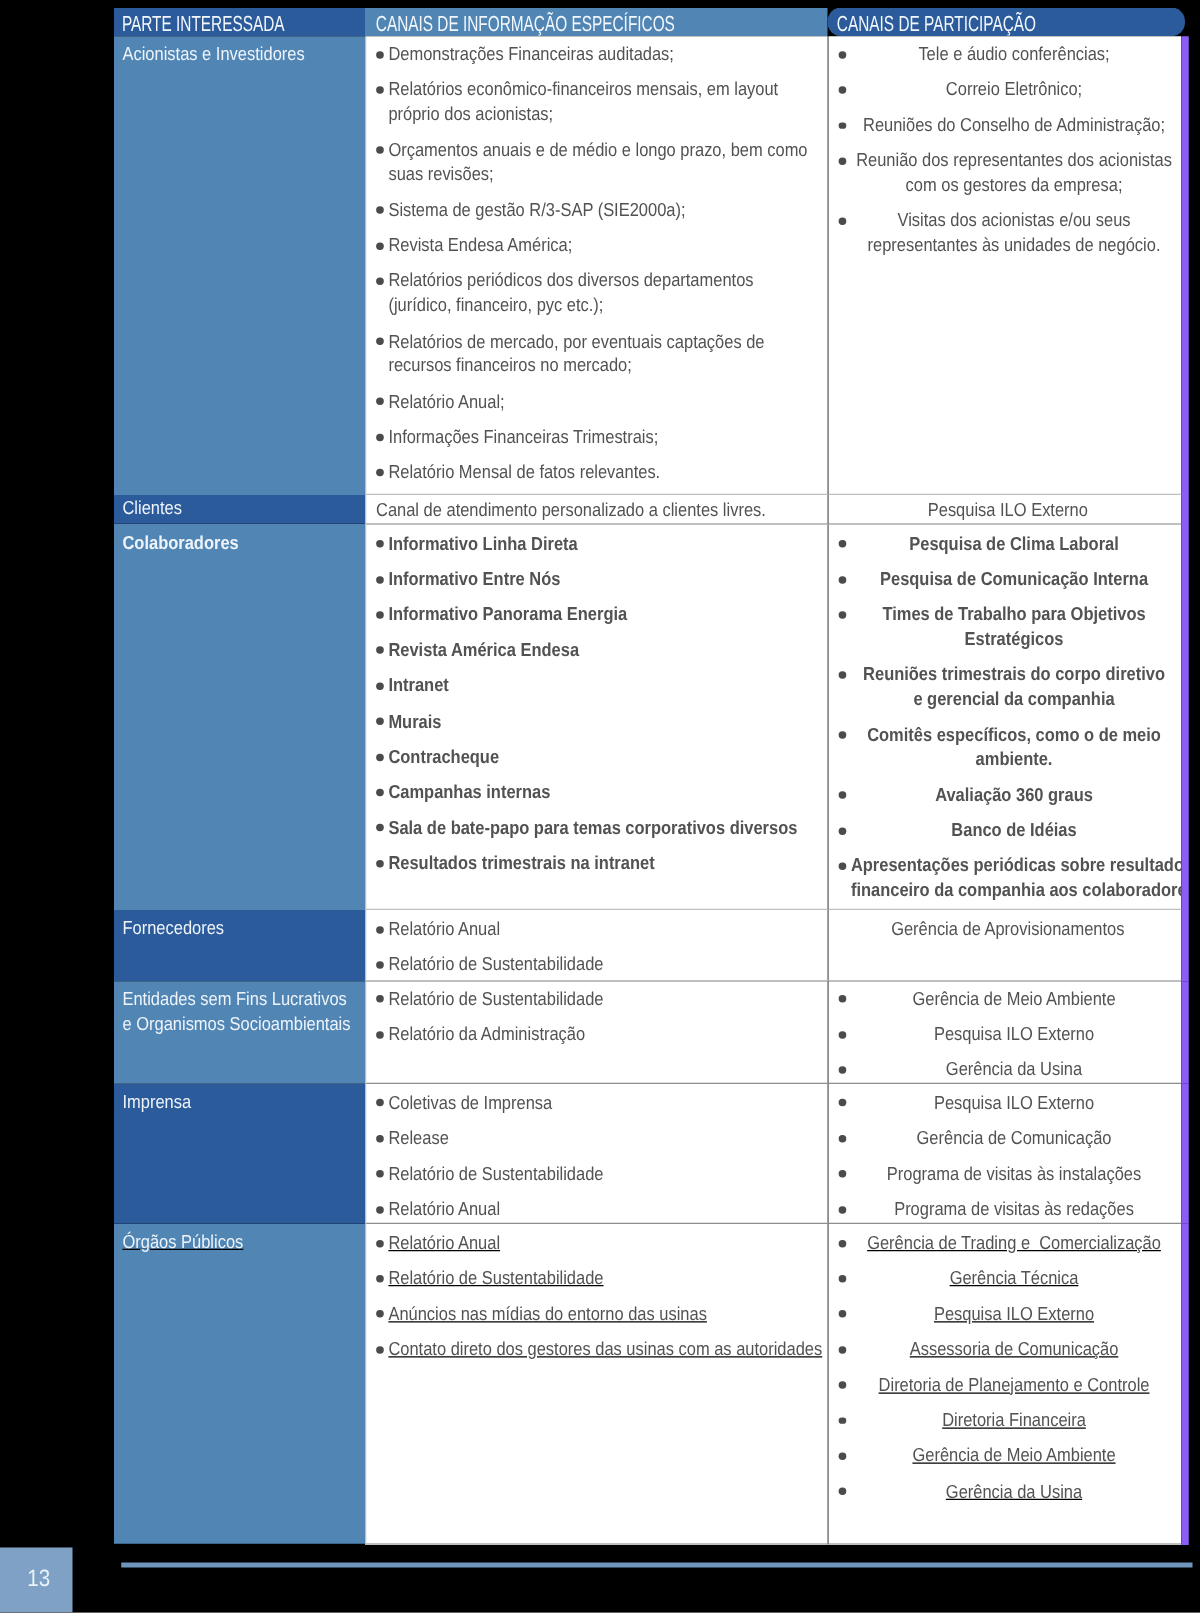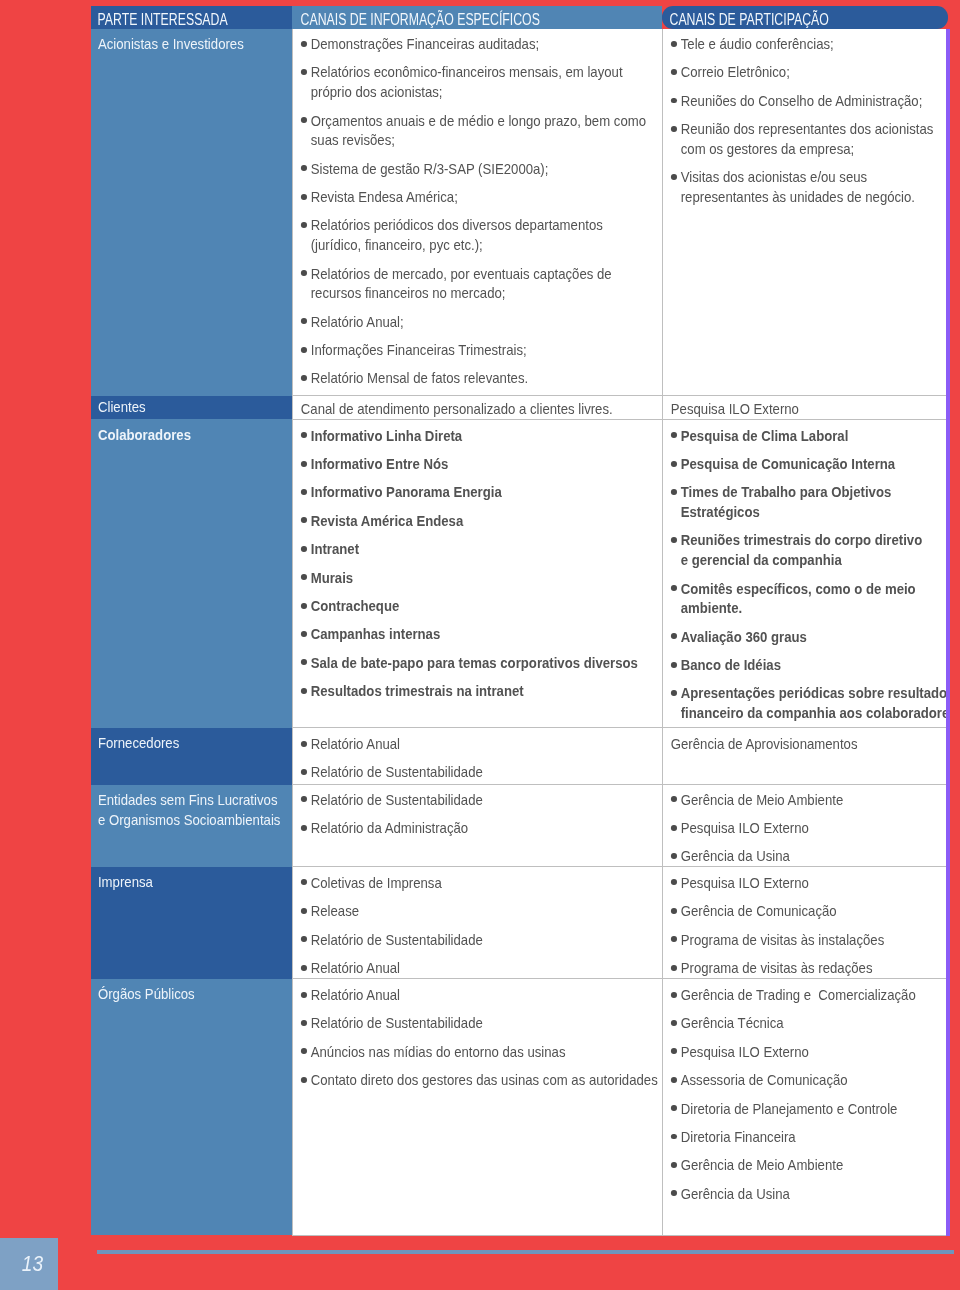--- a/index.html
+++ b/index.html
@@ -2,21 +2,21 @@
 <html><head>
 <meta charset="utf-8">
 <title>Stakeholder communication channels table</title>
 <style>
   html,body{margin:0;padding:0;}
   body{
     width:960px;height:1290px;background:#ffffff;overflow:hidden;
     font-family:"Liberation Sans", sans-serif;
     -webkit-font-smoothing:antialiased;
   }
-  .page{position:relative;width:960px;height:1290px;background:#ef4444;}
+  .page{position:relative;width:960px;height:1290px;background:#000000;}
 
   
   .cond{transform:scaleX(0.878);transform-origin:left top;}
 
   
   .tbl{position:absolute;left:91px;top:5.5px;width:857px;border-collapse:collapse;
        table-layout:fixed;}
   .tbl td,.tbl th{vertical-align:top;padding:0;}
 
   .hdr .hcell{color:#f2f7fc;font-size:17.4px;line-height:26.4px;height:23px;
@@ -29,51 +29,51 @@
   .h2 .cond{padding-left:12.2px;}
   .h3 .cond{padding-left:10.6px;}
 
   
   #tbody tr:nth-child(1){height:367.4px;}
   #tbody tr:nth-child(2){height:21.4px;padding-left:30px;}
   #tbody tr:nth-child(3){height:308.4px;font-weight:bold;}
   #tbody tr:nth-child(4){height:57px;}
   #tbody tr:nth-child(5){height:80.4px;}
   #tbody tr:nth-child(6){height:112.2px;}
-  #tbody tr:nth-child(7){height:256.2px;}
+  #tbody tr:nth-child(7){height:256.2px;text-decoration:underline;}
 
   .party{color:#eef4fa;overflow:hidden;}
   .party .cond{width:114.7%;transform:scaleX(0.879);font-size:15px;line-height:19.7px;
     padding:5.6px 6px 0 7.9px;box-sizing:border-box;}
   .rowlight .party{background:#5085b4;}
   .rowdark  .party{background:#2b5b9b;}
 
   .cellb,.cellc{background:#ffffff;border-left:1px solid #bfbfbf;
                 border-bottom:1px solid #bfbfbf;overflow:hidden;}
-  .cellc{border-right:4px solid #8b5cf6;}
+  .cellc{border-right:6px solid #8b5cf6;text-align:center;}
   .cellb .inner,.cellc .inner{width:115.2%;padding:5.6px 8px 0 8.9px;box-sizing:border-box;}
 
   ul.bl{list-style:none;margin:0;padding:0;}
   ul.bl li{position:relative;padding-left:11.3px;color:#525252;white-space:nowrap;
     font-size:15px;line-height:19.7px;margin-bottom:8.7px;}
   ul.bl li:last-child{margin-bottom:0;}
   ul.bl li:before{content:"";position:absolute;left:0.3px;top:6.7px;
     width:6.7px;height:5.9px;border-radius:50%;background:#4b4b4b;}
   .plain{color:#525252;font-size:15px;line-height:19.7px;white-space:nowrap;}
   .ln{white-space:pre;}
   
   #tbody tr:nth-child(2) .inner{padding-top:2.9px;}
   #tbody tr:nth-child(2) .party .cond{padding-top:1.6px;}
   #tbody tr:nth-child(5) .inner{padding-top:4.3px;}
   .pname{white-space:nowrap;}
 
   
   .pagebox{position:absolute;left:0;top:1237.5px;width:58px;height:52.5px;background:#7ea1c5;}
   .pagenum{position:absolute;left:0;top:1249px;width:58px;height:30px;overflow:hidden;
-           color:#eaf2fa;font-size:22px;line-height:30.5px;font-style:italic;}
+           color:#eaf2fa;font-size:19px;line-height:30.5px;}
   .pagenum .cond{display:block;width:115.2%;transform:scaleX(0.868);
                  transform-origin:left top;padding-left:25.2px;box-sizing:border-box;}
   .rule{position:absolute;left:96.9px;top:1250.3px;width:857.5px;height:3.5px;background:#6f95bd;}
 </style>
 </head>
 <body>
 
 <div class="page">
 
   <table class="tbl">

